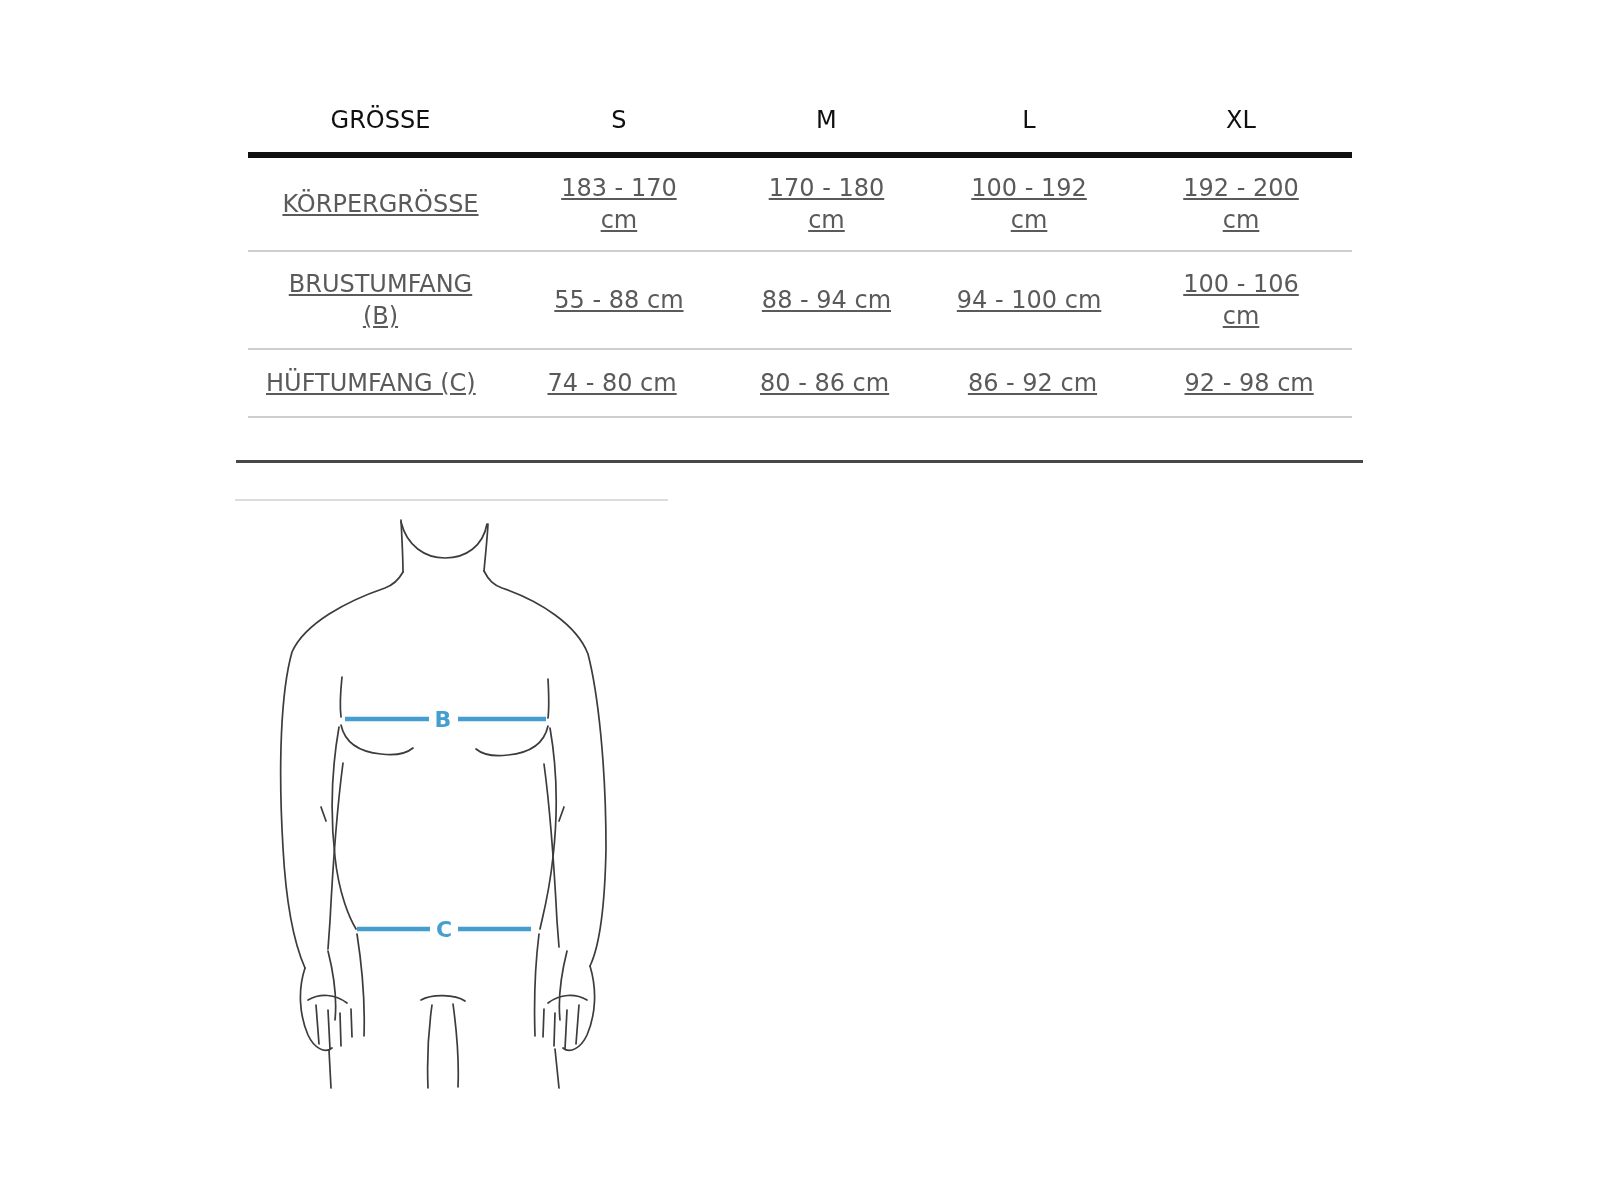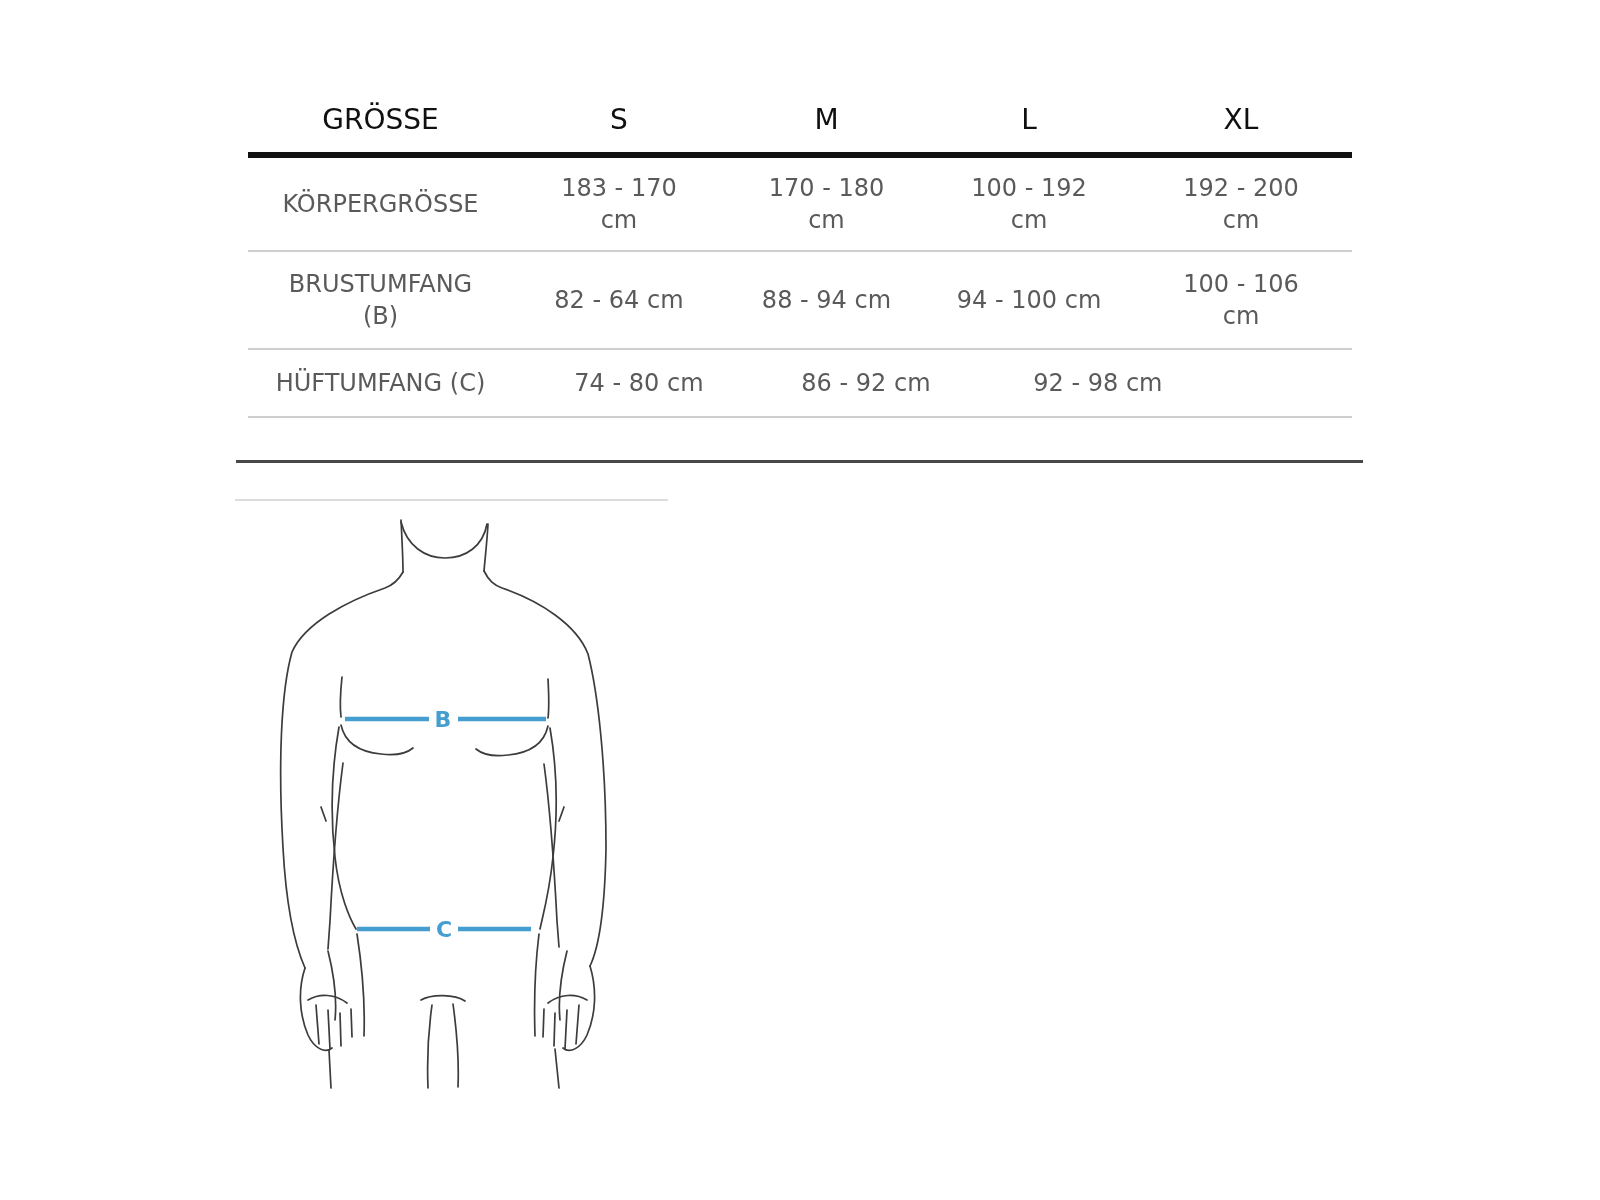--- a/index.html
+++ b/index.html
@@ -43,27 +43,28 @@
     line-height: 32px;
   }
   .c0 { width: 24.0%; }
   .c1 { width: 19.2%; }
   .c2 { width: 18.4%; }
   .c3 { width: 18.3%; }
   .c4 { width: 20.1%; }
 
   .thead .cell {
     color: #101010;
-    font-size: 28px;
+    font-size: 24px;
     line-height: 34px;
   }
   .body-row {
     border-bottom: 2px solid #cfcfcf;
     color: #5a5a5a;
     font-size: 24px;
+    text-decoration: underline;
   }
   .row-1 { height: 94px; }
   .row-2 { height: 98px; }
   .row-3 { height: 68px; gap: 20px; }
 
   
   .dark-rule {
     position: absolute;
     left: 236px;
     top: 460px;
@@ -109,30 +110,31 @@
 cm</div>
       <div class="cell c3">100 - 192
 cm</div>
       <div class="cell c4">192 - 200
 cm</div>
     </div>
 
     <div class="trow body-row row-2">
       <div class="cell c0">BRUSTUMFANG
 (B)</div>
-      <div class="cell c1">82 - 64 cm</div>
+      <div class="cell c1">55 - 88 cm</div>
       <div class="cell c2">88 - 94 cm</div>
       <div class="cell c3">94 - 100 cm</div>
       <div class="cell c4">100 - 106
 cm</div>
     </div>
 
     <div class="trow body-row row-3">
       <div class="cell c0">HÜFTUMFANG (C)</div>
       <div class="cell c1">74 - 80 cm</div>
+      <div class="cell c2">80 - 86 cm</div>
       <div class="cell c3">86 - 92 cm</div>
       <div class="cell c4">92 - 98 cm</div>
     </div>
   </div>
 
   <div class="dark-rule"></div>
 
   <div class="figure-box">
     <svg width="433" height="600" viewBox="0 0 433 600">
 

